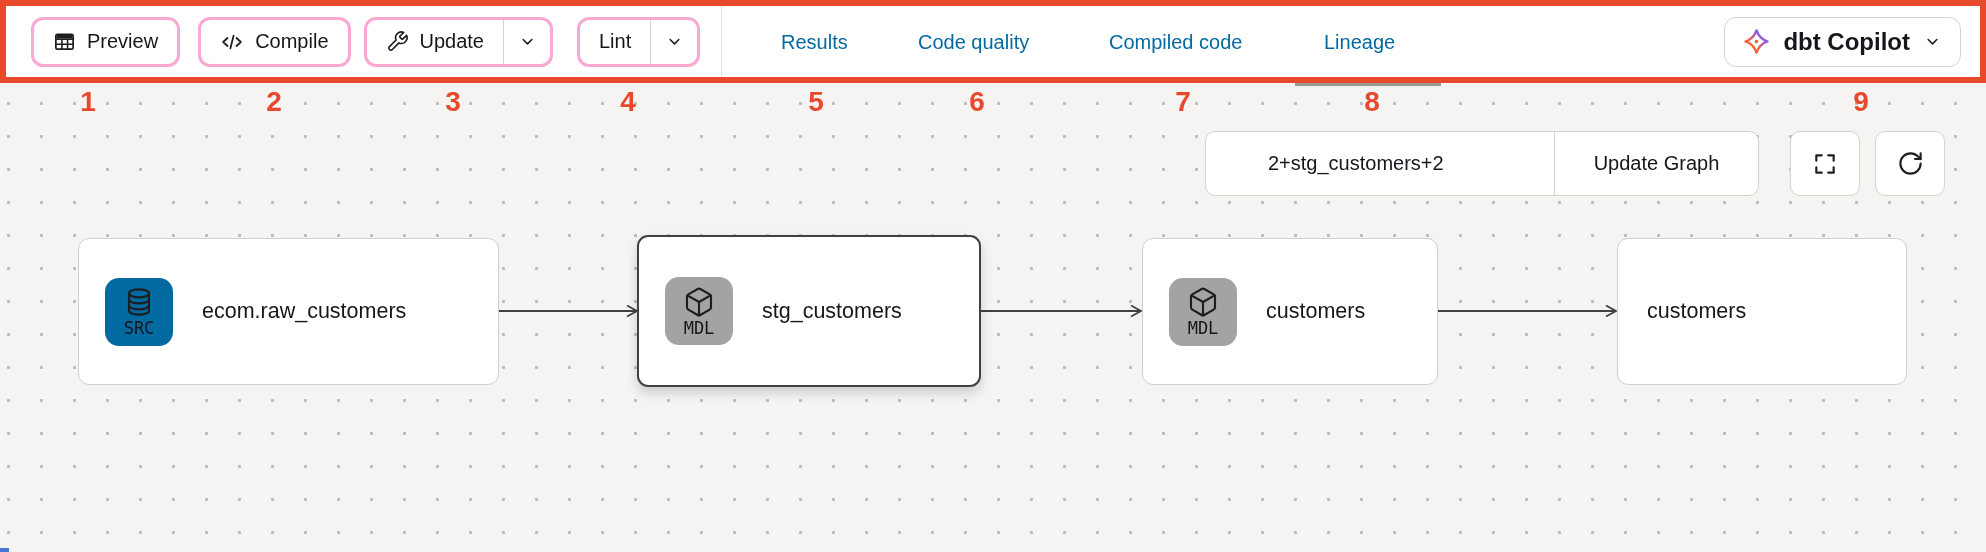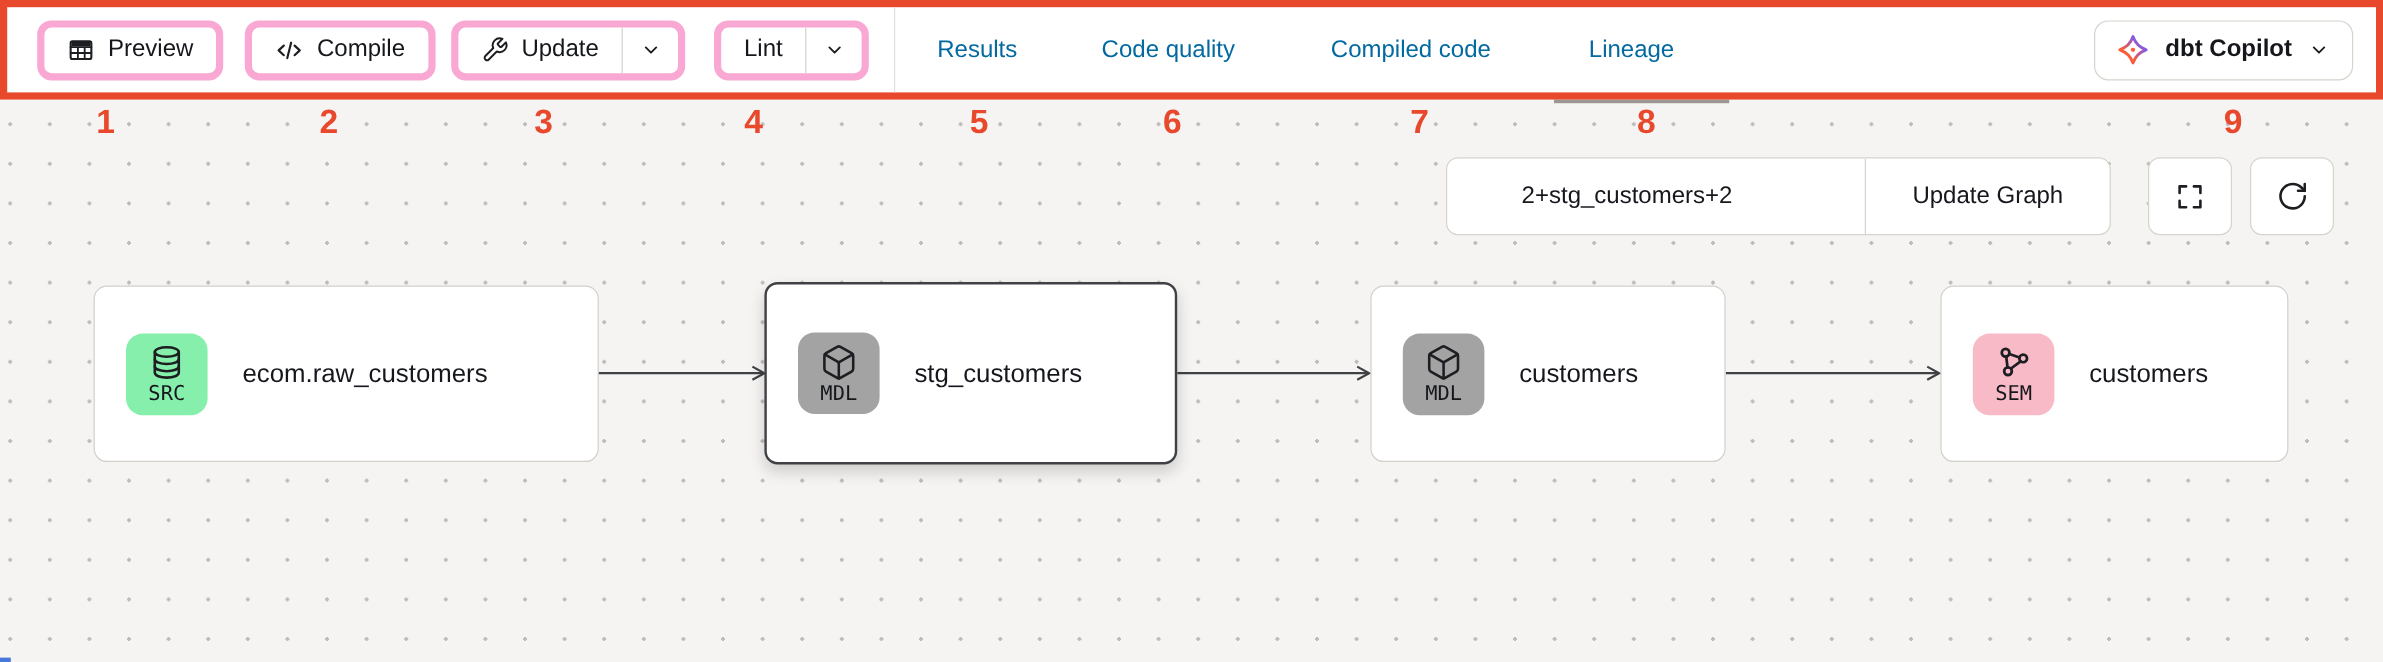--- a/index.html
+++ b/index.html
@@ -20,40 +20,40 @@
   .toolbar {
     position:absolute; left:0; top:0; width:1986px; height:83px;
     background:#ffffff; border:6px solid #e8482b;
     display:flex; align-items:center; z-index:2;
   }
   .tab-underline {
     position:absolute; left:1295px; top:80px; width:146px; height:6px;
     background:#9b9893; z-index:1;
   }
   .btn {
-    height:50px; background:#fff; border:6px solid #f9a8d4; border-radius:12px;
+    height:50px; background:#fff; border:3px solid #f9a8d4; border-radius:12px;
     display:flex; align-items:stretch; font-size:20px; color:#15171c; cursor:default;
   }
   .btn-main { display:flex; align-items:center; gap:11px; padding:0 19px; }
   .btn-chev { display:flex; align-items:center; justify-content:center; width:47px; border-left:1px solid #d6d3cc; }
   .m-preview { margin-left:25px; }
   .m-compile { margin-left:18px;text-align:center; }
   .m-build   { margin-left:13px; }
   .m-lint    { margin-left:24px; }
   .vdiv { width:1px; align-self:stretch; background:#e4e2de; margin-left:21px; }
   .tab { position:absolute; top:50%; transform:translateY(-50%); font-size:20px; color:#0369a1; cursor:default; }
   .tab-results  { left:775px; }
   .tab-quality  { left:912px; }
   .tab-compiled { left:1103px; }
   .tab-lineage  { left:1318px; }
   .copilot {
     margin-left:auto; margin-right:19px; height:50px;
     border:1px solid #d6d3cc; border-radius:12px; background:#fff;
     display:flex; align-items:center; gap:13px; padding:0 18px;
-    font-size:20px; font-weight:700; color:#15171c;
+    font-size:24px; font-weight:700; color:#15171c;
   }
 
   
   .anno-num {
     position:absolute; top:86px; transform:translateX(-50%);
     color:#e8482b; font-size:28px; font-weight:700; z-index:3;
   }
   .n1{left:88px;} .n2{left:274px;} .n3{left:453px;} .n4{left:628px;} .n5{left:816px;}
   .n6{left:977px;} .n7{left:1183px;} .n8{left:1372px;} .n9{left:1861px;}
 
@@ -87,21 +87,21 @@
   }
   .node-1 { left:78px;   top:238px; width:421px; height:147px; }
   .node-2 { left:637px;  top:235px; width:344px; height:152px;
             border:2.5px solid #3f4145; box-shadow:0 6px 12px rgba(0,0,0,0.16); }
   .node-3 { left:1142px; top:238px; width:296px; height:147px; }
   .node-4 { left:1617px; top:238px; width:290px; height:147px; }
   .badge {
     width:68px; height:68px; border-radius:14px; margin-left:26px; flex:none;
     display:flex; flex-direction:column; align-items:center; justify-content:center; gap:2px;
   }
-  .badge-src { background:#86efac; }
+  .badge-src { background:#0369a1; }
   .badge-mdl { background:#a3a3a3;justify-content:center; }
   .badge-sem { background:#f7bac6; }
   .badge-label { font-family:"DejaVu Sans Mono", monospace; font-size:17px; line-height:1; color:#15171c; }
   .node-name { margin-left:29px; font-size:21.5px; color:#15171c; white-space:nowrap; }
 
   
   .edge { position:absolute; top:301px; height:20px; z-index:0; }
   .edge-1 { left:498px;  width:141px; }
   .edge-2 { left:981px;  width:162px; }
   .edge-3 { left:1438px; width:180px; }
@@ -288,27 +288,16 @@
         <path class="stroke-ico" stroke-width="1.6" d="m3.3 7 8.7 5 8.7-5"></path>
         <path class="stroke-ico" stroke-width="1.6" d="M12 22V12"></path>
       </svg>
     </span>
     <span class="badge-label">MDL</span>
   </div>
   <span class="node-name">customers</span>
 </div>
 
 <div class="node node-4">
-  <div class="badge badge-sem">
-    <span>
-      <svg width="32" height="32" viewBox="0 0 24 24">
-        <circle class="stroke-ico" stroke-width="1.7" cx="7" cy="6" r="2.4"></circle>
-        <circle class="stroke-ico" stroke-width="1.7" cx="18" cy="9.5" r="2.4"></circle>
-        <circle class="stroke-ico" stroke-width="1.7" cx="8.5" cy="17.5" r="2.4"></circle>
-        <path class="stroke-ico" stroke-width="1.7" d="M9.3 6.8 15.7 8.9M16.4 11.4l-6 4.4M7.4 8.4l.8 6.7"></path>
-      </svg>
-    </span>
-    <span class="badge-label">SEM</span>
-  </div>
   <span class="node-name">customers</span>
 </div>
 
 <div class="bottom-blue"></div>
 
 </body></html>

